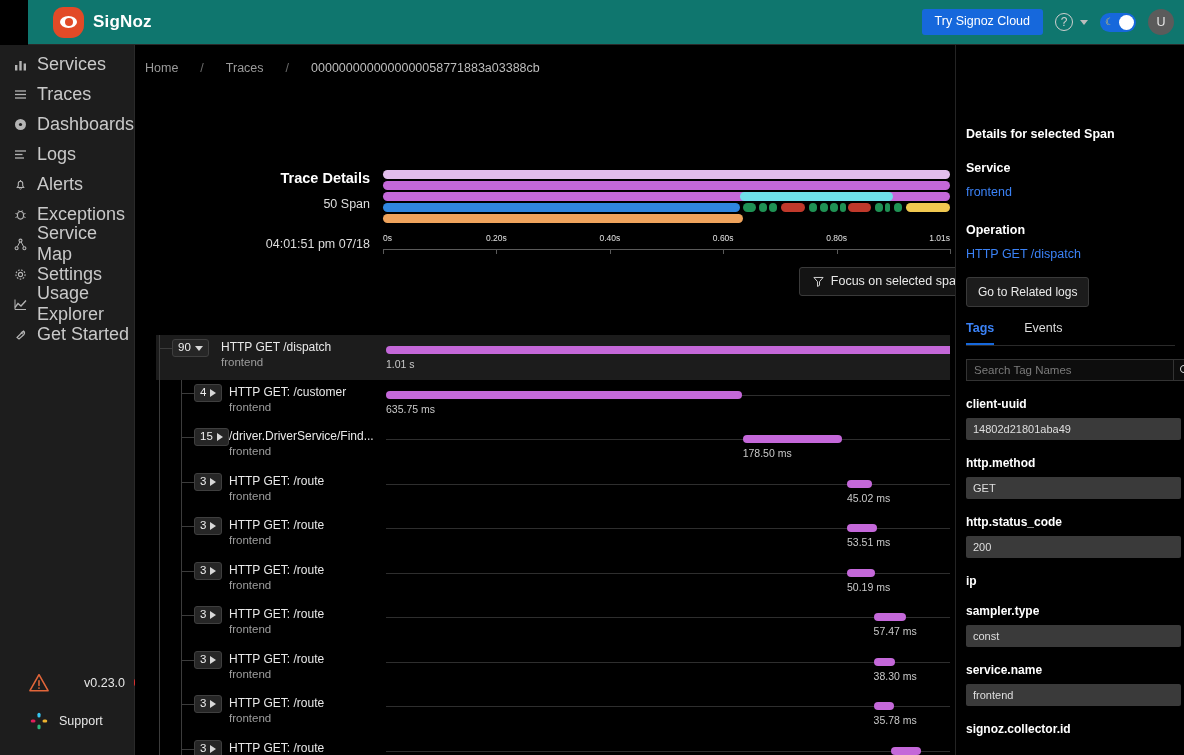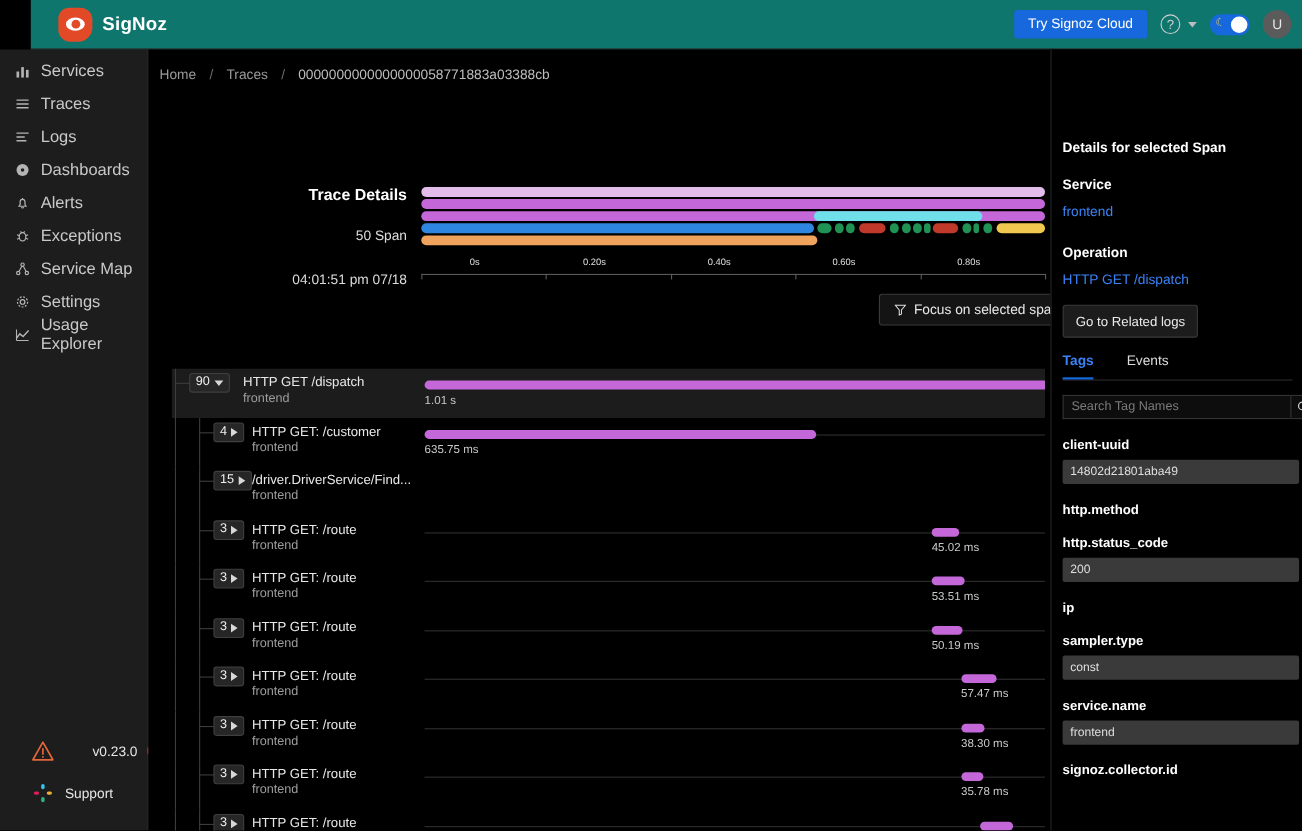--- a/index.html
+++ b/index.html
@@ -61,57 +61,57 @@
     color: #e8e8e8; font-size: 12.5px; display: flex; align-items: center; justify-content: center;
   }
 
   
   #sidebar {
     position: absolute; top: 45px; left: 0; width: 135px; height: 710px;
     background: #1d1d1d; border-right: 1px solid #2a2a2a;
   }
   .nav-item {
     height: 30px; display: flex; align-items: center; gap: 10px;
-    padding-left: 14px; color: #c9c9c9; font-size: 15px; cursor: pointer;
+    padding-left: 14px; color: #c9c9c9; font-size: 18px; cursor: pointer;
   }
   .nav-item:first-child { margin-top: 4px; }
   .nav-ic { width: 13px; height: 13px; flex: none; display: block; color: #b4b4b4; }
 
   #side-footer { position: absolute; bottom: 14px; left: 0; width: 135px; }
   .foot-row { display: flex; align-items: center; gap: 9px; padding: 9px 0 9px 28px; cursor: pointer; }
   .warn-tri { width: 22px; height: 19px; flex: none; }
   .ver-txt { color: #e6e6e6; font-size: 12.5px; margin-left: 25px; }
   .red-dot { width: 7px; height: 7px; border-radius: 50%; background: #e03131; }
   .slack-ic { width: 22px; height: 22px; flex: none; }
   .supp-txt { color: #e6e6e6; font-size: 12.5px; }
 
   
   #main { position: absolute; top: 45px; left: 135px; width: 1049px; height: 710px; background: #000; }
   #breadcrumb {
-    height: 30px; display: flex; align-items: flex-start; gap: 12px;
+    height: 30px; display: flex; align-items: flex-start; gap: 22px;
     padding-left: 10px; padding-top: 16px; font-size: 12.5px;
   }
   #breadcrumb .bc-link { color: #9a9a9a; cursor: pointer; }
   #breadcrumb .bc-sep { color: #6a6a6a; }
   #breadcrumb .bc-cur { color: #bdbdbd; }
 
   
   #trace-head { position: absolute; top: 80px; left: 10px; width: 815px; height: 130px; }
   #th-left { position: absolute; left: 0; top: 0; width: 225px; text-align: right; }
   #th-title { color: #fff; font-size: 14.5px; font-weight: bold; margin-top: 45px; }
-  #th-span { color: #dedede; font-size: 12.5px; margin-top: 21px; }
+  #th-span { color: #dedede; font-size: 12.5px; margin-top: 11px; }
   #th-time { color: #dcdcdc; font-size: 12.5px; margin-top: 26px; }
 
   #minimap { position: absolute; left: 238px; top: 45px; width: 567px; }
   .mini-row { height: 9px; margin-bottom: 2px; position: relative; }
   .mini-bar { position: absolute; height: 9px; border-radius: 5px; top: 0; }
   .mini-seg { position: absolute; height: 9px; border-radius: 5px; top: 0; }
 
   #axis { position: absolute; left: 238px; top: 108px; width: 567px; height: 22px; }
-  .ax-lbl { position: absolute; top: 0; color: #e0e0e0; font-size: 8.5px; transform: translateX(-50%); margin-left: 44px; }
+  .ax-lbl { position: absolute; top: 0; color: #e0e0e0; font-size: 8.5px; transform: translateX(-50%); }
   .ax-line { position: absolute; top: 16px; left: 0; width: 567px; height: 1px; background: #5a5a5a; }
   .ax-tick { position: absolute; top: 16px; width: 1px; height: 5px; background: #5a5a5a; }
 
   
   #focus-bar { position: absolute; top: 222px; left: 0; width: 1049px; display: flex; justify-content: flex-end; gap: 10px; padding-right: 99px; }
   .dk-btn {
     background: #141414; border: 1px solid #3a3a3a; color: #e8e8e8;
     font-family: inherit; font-size: 12.5px; padding: 7px 13px; border-radius: 3px;
     cursor: pointer; display: flex; align-items: center; gap: 7px; line-height: 1;
   }
@@ -219,32 +219,32 @@
       <div class="nav-item">
         <svg class="nav-ic" viewBox="0 0 13 13">
           <line x1="1" y1="3" x2="12" y2="3" stroke="currentColor" stroke-width="1.3"></line>
           <line x1="1" y1="6.5" x2="12" y2="6.5" stroke="currentColor" stroke-width="1.3"></line>
           <line x1="1" y1="10" x2="12" y2="10" stroke="currentColor" stroke-width="1.3"></line>
         </svg>
         <span>Traces</span>
       </div>
       <div class="nav-item">
         <svg class="nav-ic" viewBox="0 0 13 13">
+          <circle cx="6.5" cy="6.5" r="5.5" fill="currentColor"></circle>
+          <circle cx="6.5" cy="6.5" r="1.6" fill="#1d1d1d"></circle>
+        </svg>
+        <span>Dashboards</span>
+      </div>
+      <div class="nav-item">
+        <svg class="nav-ic" viewBox="0 0 13 13">
           <line x1="1" y1="3" x2="12" y2="3" stroke="currentColor" stroke-width="1.3"></line>
           <line x1="1" y1="6.5" x2="8.5" y2="6.5" stroke="currentColor" stroke-width="1.3"></line>
           <line x1="1" y1="10" x2="10" y2="10" stroke="currentColor" stroke-width="1.3"></line>
         </svg>
         <span>Logs</span>
-      </div>
-      <div class="nav-item">
-        <svg class="nav-ic" viewBox="0 0 13 13">
-          <circle cx="6.5" cy="6.5" r="5.5" fill="currentColor"></circle>
-          <circle cx="6.5" cy="6.5" r="1.6" fill="#1d1d1d"></circle>
-        </svg>
-        <span>Dashboards</span>
       </div>
       <div class="nav-item">
         <svg class="nav-ic" viewBox="0 0 13 13">
           <path d="M3.3 9.5 h6.4 l-1-1.6 v-2.4 a2.2 2.2 0 0 0 -4.4 0 v2.4 z" fill="none" stroke="currentColor" stroke-width="1.1"></path>
           <line x1="6.5" y1="2" x2="6.5" y2="3.3" stroke="currentColor" stroke-width="1.1"></line>
           <path d="M5.4 10.4 a1.2 1.2 0 0 0 2.2 0" fill="none" stroke="currentColor" stroke-width="1"></path>
         </svg>
         <span>Alerts</span>
       </div>
       <div class="nav-item">
@@ -276,20 +276,27 @@
         </svg>
         <span>Settings</span>
       </div>
       <div class="nav-item">
         <svg class="nav-ic" viewBox="0 0 13 13">
           <polyline points="1,9.5 4,5.5 7,8 12,2.5" fill="none" stroke="currentColor" stroke-width="1.3"></polyline>
           <line x1="1" y1="1.5" x2="1" y2="11.5" stroke="currentColor" stroke-width="1"></line>
           <line x1="1" y1="11.5" x2="12" y2="11.5" stroke="currentColor" stroke-width="1"></line>
         </svg>
         <span>Usage Explorer</span>
+      </div>
+      <div class="nav-item">
+        <svg class="nav-ic" viewBox="0 0 13 13">
+          <path d="M3 9.5 L9.5 3 a2.3 2.3 0 0 1 0.5 3.5 L5 11 z" fill="none" stroke="currentColor" stroke-width="1.1"></path>
+          <circle cx="8.3" cy="4.8" r="1" fill="none" stroke="currentColor" stroke-width="1"></circle>
+        </svg>
+        <span>Get Started</span>
       </div>
     </div>
   <div id="side-footer">
     <div class="foot-row">
       <svg class="warn-tri" viewBox="0 0 24 22">
         <path d="M12 2 L22.5 20.5 L1.5 20.5 Z" fill="none" stroke="#e2663a" stroke-width="1.8" stroke-linejoin="round"></path>
         <line x1="12" y1="9" x2="12" y2="14.5" stroke="#e2663a" stroke-width="1.8" stroke-linecap="round"></line>
         <circle cx="12" cy="17.5" r="1" fill="#e2663a"></circle>
       </svg>
       <span class="ver-txt">v0.23.0</span>
@@ -424,20 +431,25 @@
           <div class="guide"></div>
           <div class="guide2"></div>
           <div class="elbow2"></div>
           <div class="cnt-badge" style="left:38px">
             <span class="cnt-num">15</span>
             <span class="tri-r"></span>
           </div>
           <div class="sp-name" style="left:73px">/driver.DriverService/Find...</div>
           <div class="sp-svc" style="left:73px">frontend</div>
         </div>
+        <div class="right-col">
+          <div class="track"></div>
+          <div class="sp-bar" style="left:356.643px;width:99.792px"></div>
+          <div class="sp-dur" style="left:356.643px">178.50 ms</div>
+        </div>
       </div>
       <div class="span-row">
         <div class="left-col">
           <div class="guide"></div>
           <div class="guide2"></div>
           <div class="elbow2"></div>
           <div class="cnt-badge" style="left:38px">
             <span class="cnt-num">3</span>
             <span class="tri-r"></span>
           </div>
@@ -579,20 +591,21 @@
       </svg>
     </div>
   </div>
   <div id="tag-list">
       <div class="tag-block">
         <div class="tag-k">client-uuid</div>
         <div class="tag-v">14802d21801aba49</div>
       </div>
       <div class="tag-block">
         <div class="tag-k">http.method</div>
+        <div class="tag-v">GET</div>
       </div>
       <div class="tag-block">
         <div class="tag-k">http.status_code</div>
         <div class="tag-v">200</div>
       </div>
       <div class="tag-block">
         <div class="tag-k">ip</div>
       </div>
       <div class="tag-block">
         <div class="tag-k">sampler.type</div>

